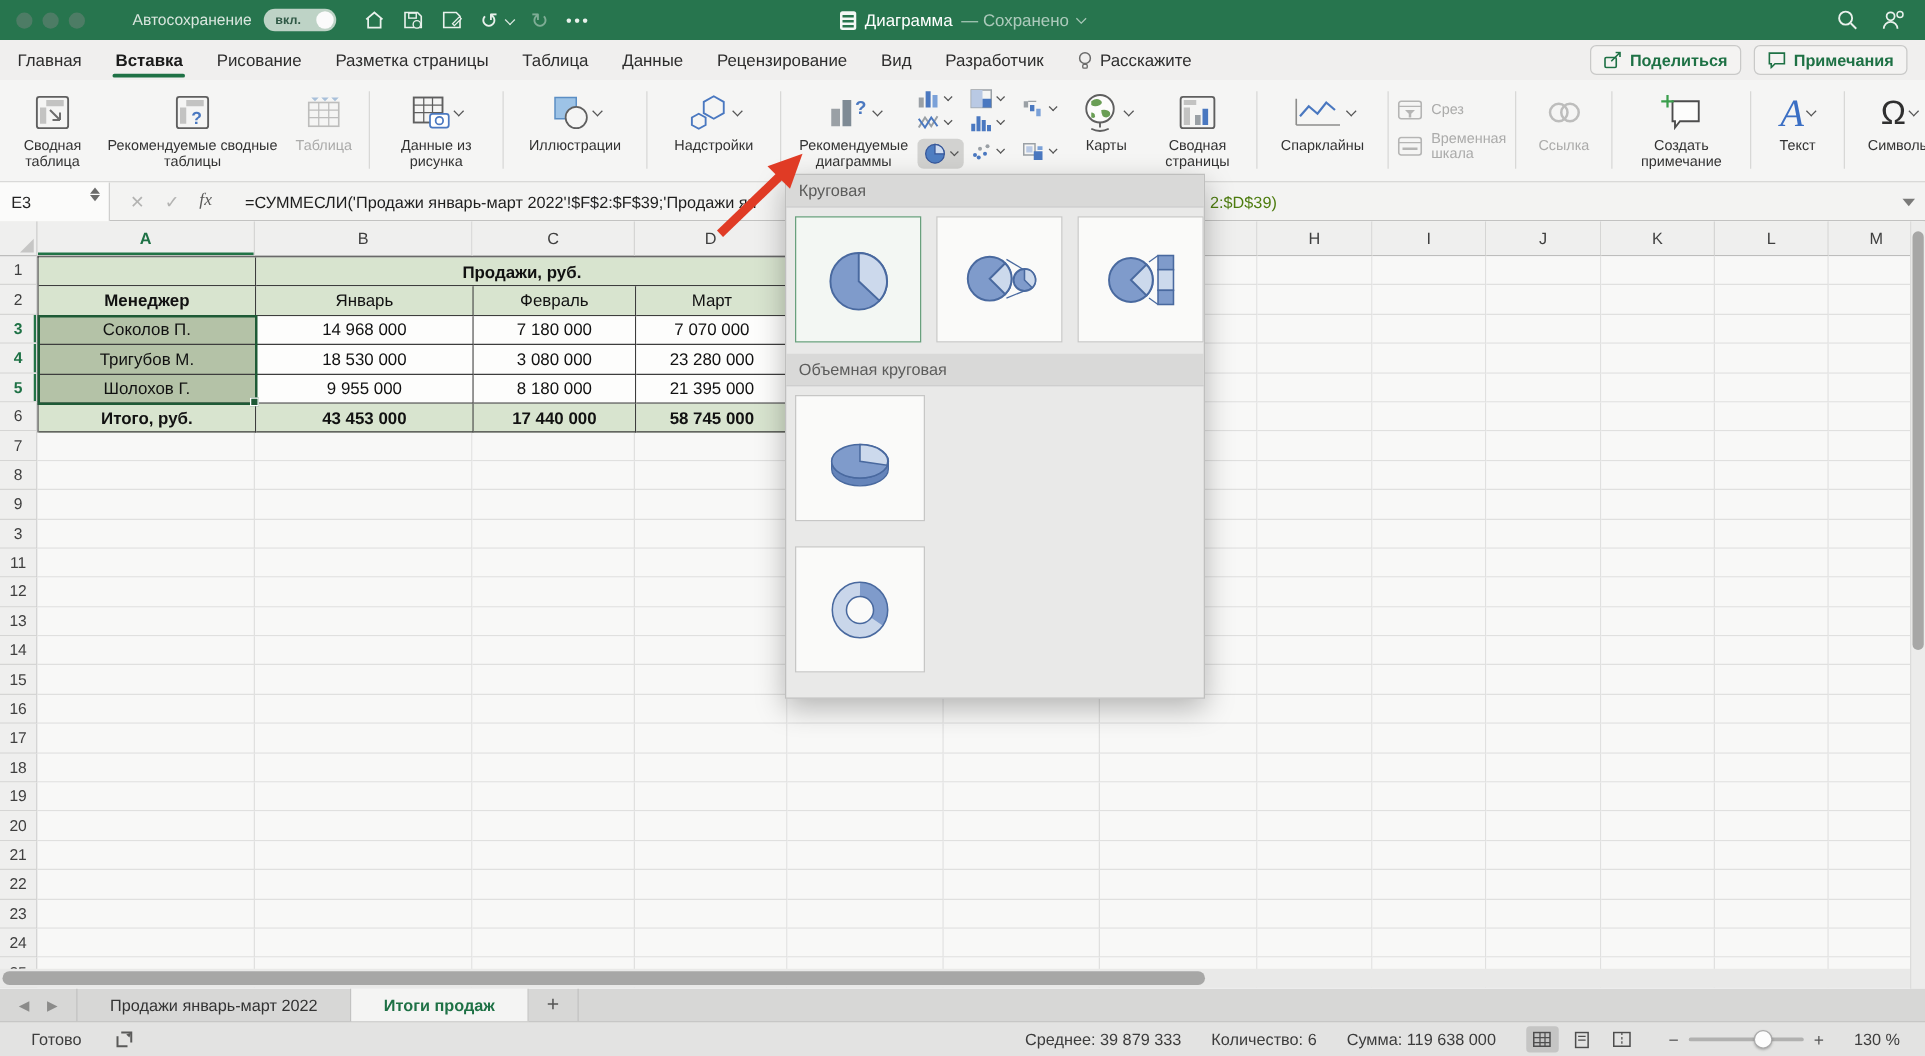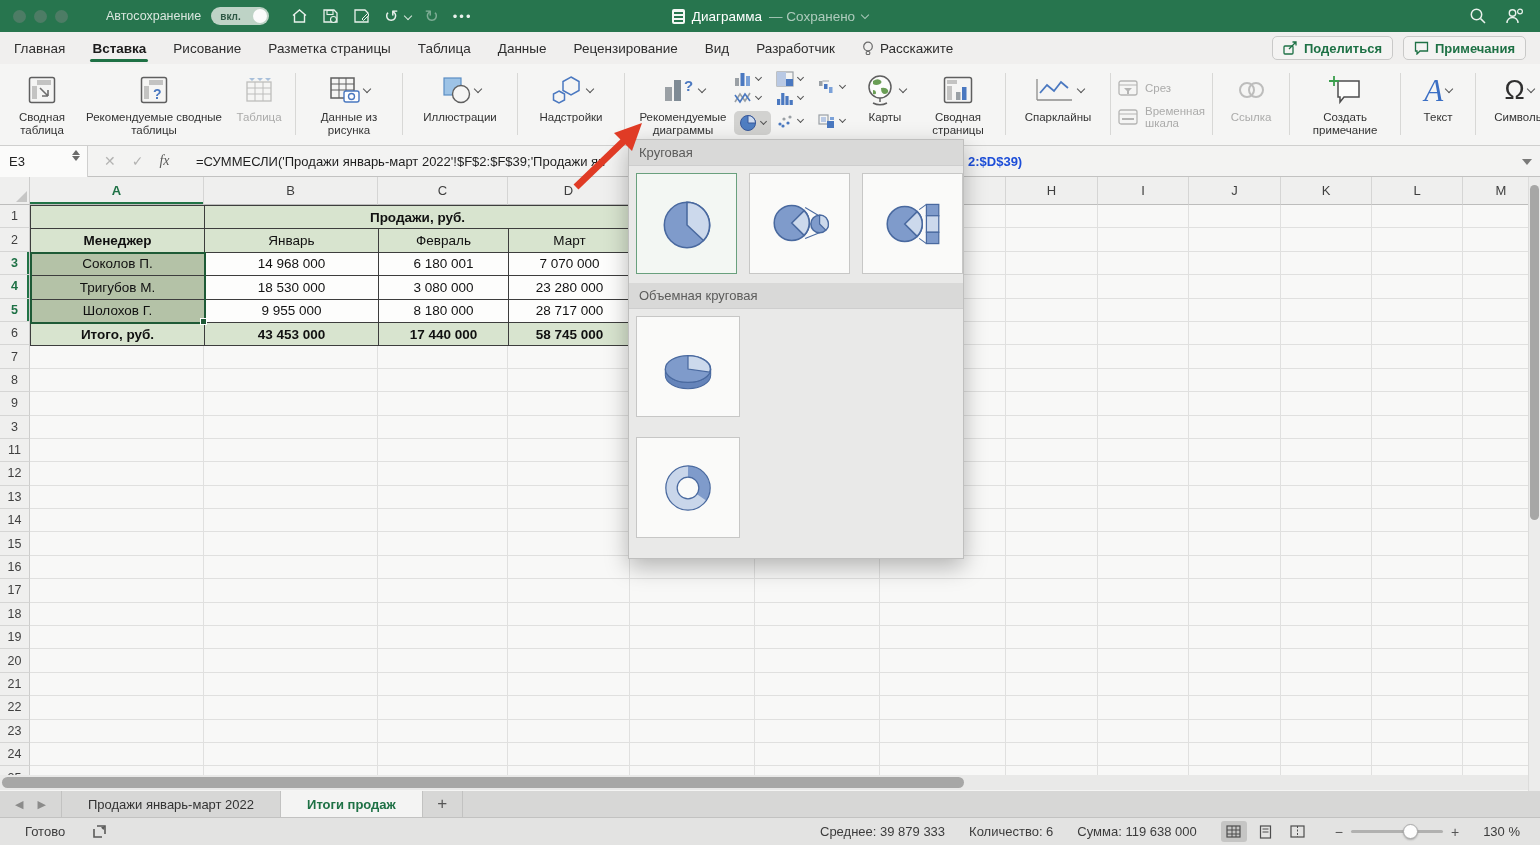--- a/index.html
+++ b/index.html
@@ -56,21 +56,21 @@
   #formulabar { position:absolute; left:0; top:146px; width:1540px; height:31px; background:#f3f3f2; border-bottom:1px solid #c2c2c1; display:flex; align-items:center; }
   #namebox { width:88px; height:31px; background:#fbfbfa; border-right:1px solid #cfcfce; display:flex; align-items:center; position:relative; }
   #namebox .ref { font-size:13px; color:#222; margin-left:9px; }
   #namebox .spin { position:absolute; right:7px; top:4px; display:flex; flex-direction:column; gap:1px; }
   #namebox .spin i { width:0; height:0; border-left:4px solid transparent; border-right:4px solid transparent; }
   #namebox .spin .up { border-bottom:5px solid #6b6b6a; }
   #namebox .spin .dn { border-top:5px solid #6b6b6a; }
   .fb-ic { font-size:14px; color:#b3b3b2; margin-left:16px; }
   .fb-fx { font-size:14px; color:#5a5a59; font-style:italic; font-family:"Liberation Serif", serif; margin-left:16px; }
   #formula-left { position:absolute; left:196px; top:0; height:31px; line-height:31px; font-size:13px; color:#1e1e1e; white-space:nowrap; overflow:hidden; width:700px; }
-  #formula-right { position:absolute; left:968px; top:0; height:31px; line-height:31px; font-size:13px; color:#1d4ed8;font-weight:bold; }
+  #formula-right { position:absolute; left:968px; top:0; height:31px; line-height:31px; font-size:13px; color:#4d7c0f; }
   #fb-chev { position:absolute; right:8px; top:13px; width:0; height:0; border-left:5px solid transparent; border-right:5px solid transparent; border-top:6px solid #7a7a79; }
 
   
   #grid { position:absolute; left:0; top:177px; width:1540px; height:614px; background:#f5f5f4; overflow:hidden; }
   #col-headers { display:flex; height:28px; }
   .corner { width:30px; height:28px; background:#efefee; border-right:1px solid #cdcdcc; border-bottom:1px solid #bdbdbc; position:relative; }
   .corner:after { content:""; position:absolute; right:2px; bottom:2px; border-left:11px solid transparent; border-bottom:11px solid #c6c6c5; }
   .col-h { height:28px; background:#efefee; border-right:1px solid #d5d5d4; border-bottom:1px solid #bdbdbc; display:flex; align-items:center; justify-content:center; font-size:13px; color:#3f3f3f; }
   .col-h.sel-col { color:#1e7145; font-weight:bold; box-shadow:inset 0 -2px 0 #217346; }
   .grow { display:flex; height:23.4px; }
@@ -926,32 +926,32 @@
     <div class="tcell tgreen"></div>
     <div class="tcell tgreen tbold ttitle">Продажи, руб.</div>
 
     <div class="tcell tgreen tbold">Менеджер</div>
     <div class="tcell tgreen">Январь</div>
     <div class="tcell tgreen">Февраль</div>
     <div class="tcell tgreen">Март</div>
 
     <div class="tcell tsel">Соколов П.</div>
     <div class="tcell">14 968 000</div>
-    <div class="tcell">6 180 001</div>
+    <div class="tcell">7 180 000</div>
     <div class="tcell">7 070 000</div>
 
     <div class="tcell tsel">Тригубов М.</div>
     <div class="tcell">18 530 000</div>
     <div class="tcell">3 080 000</div>
     <div class="tcell">23 280 000</div>
 
     <div class="tcell tsel">Шолохов Г.</div>
     <div class="tcell">9 955 000</div>
     <div class="tcell">8 180 000</div>
-    <div class="tcell">28 717 000</div>
+    <div class="tcell">21 395 000</div>
 
     <div class="tcell tgreen tbold">Итого, руб.</div>
     <div class="tcell tgreen tbold">43 453 000</div>
     <div class="tcell tgreen tbold">17 440 000</div>
     <div class="tcell tgreen tbold">58 745 000</div>
 
     <div id="sel-box"></div>
   </div>
 
   <div id="hscroll-track"></div>

